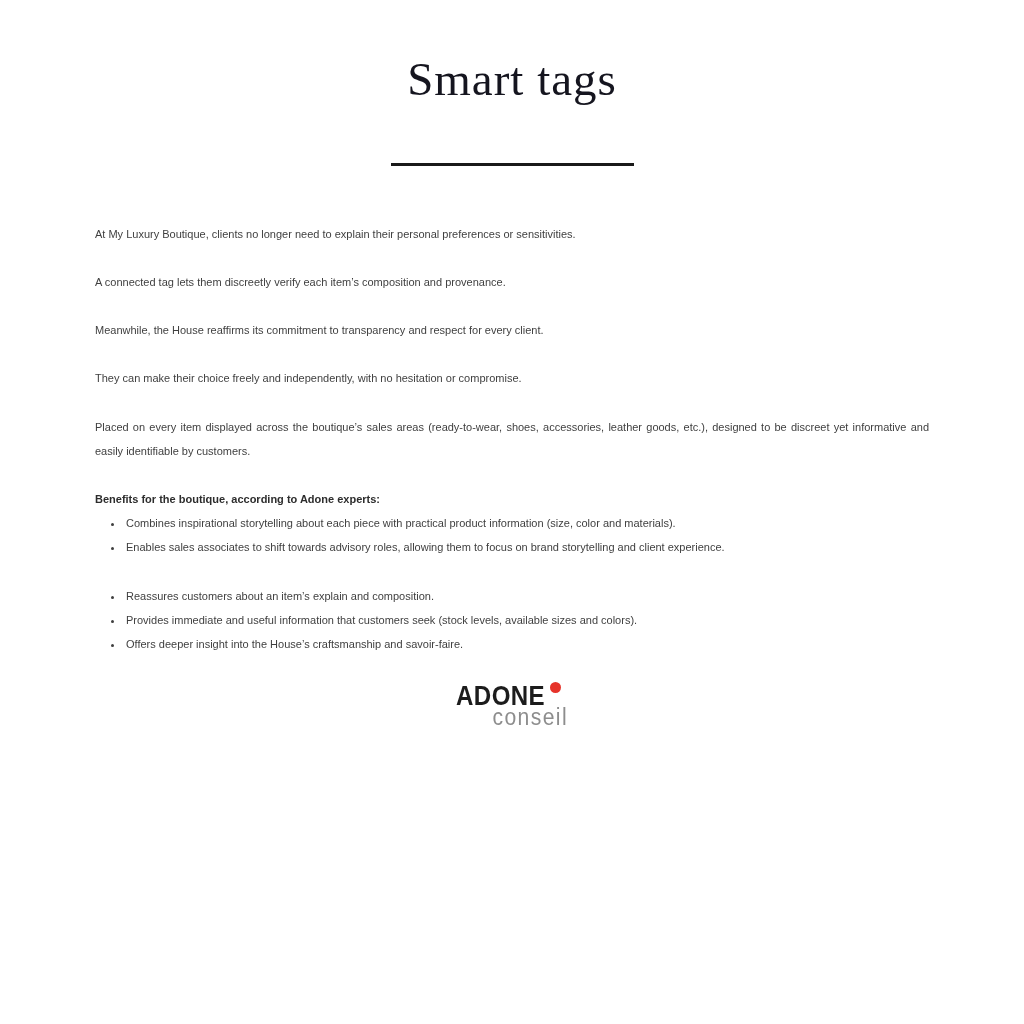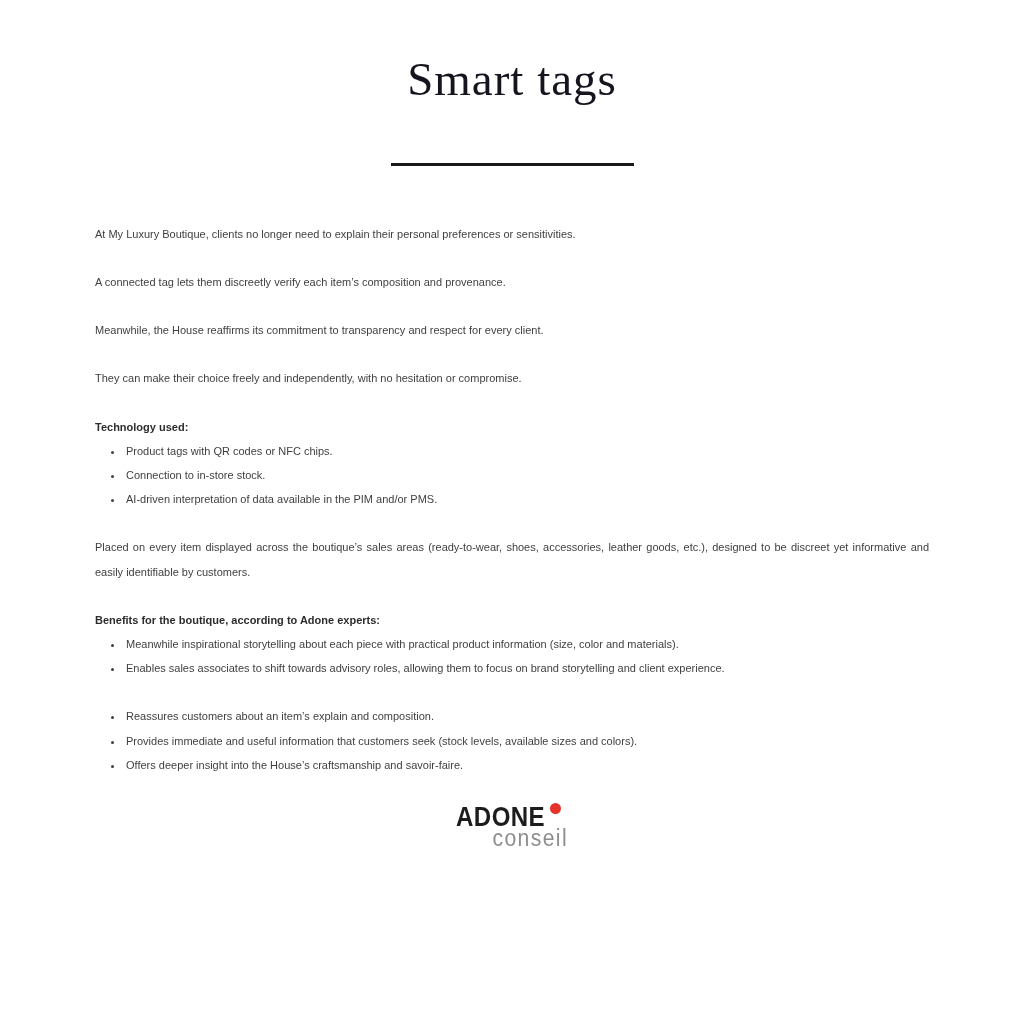--- a/index.html
+++ b/index.html
@@ -103,37 +103,29 @@
 
   <div class="divider"></div>
 
   <div class="content">
 
     <p class="para">At My Luxury Boutique, clients no longer need to explain their personal preferences or sensitivities.</p>
     <p class="para">A connected tag lets them discreetly verify each item’s composition and provenance.</p>
     <p class="para">Meanwhile, the House reaffirms its commitment to transparency and respect for every client.</p>
     <p class="para">They can make their choice freely and independently, with no hesitation or compromise.</p>
 
-    <div class="section">
-      <p class="heading">Technology used:</p>
-      <ul class="bullets">
-        <li>Product tags with QR codes or NFC chips.</li>
-        <li>Connection to in-store stock.</li>
-        <li>AI-driven interpretation of data available in the PIM and/or PMS.</li>
-      </ul>
-    </div>
 
     <div class="section">
       <p class="justify">Placed on every item displayed across the boutique’s sales areas (ready-to-wear, shoes, accessories, leather goods, etc.), designed to be discreet yet informative and easily identifiable by customers.</p>
     </div>
 
     <div class="section">
       <p class="heading">Benefits for the boutique, according to Adone experts:</p>
       <ul class="bullets justified">
-        <li>Meanwhile inspirational storytelling about each piece with practical product information (size, color and materials).</li>
+        <li>Combines inspirational storytelling about each piece with practical product information (size, color and materials).</li>
         <li>Enables sales associates to shift towards advisory roles, allowing them to focus on brand storytelling and client experience.</li>
       </ul>
     </div>
 
     <div class="section">
       <ul class="bullets justified">
         <li>Reassures customers about an item’s explain and composition.</li>
         <li>Provides immediate and useful information that customers seek (stock levels, available sizes and colors).</li>
         <li>Offers deeper insight into the House’s craftsmanship and savoir-faire.</li>
       </ul>

